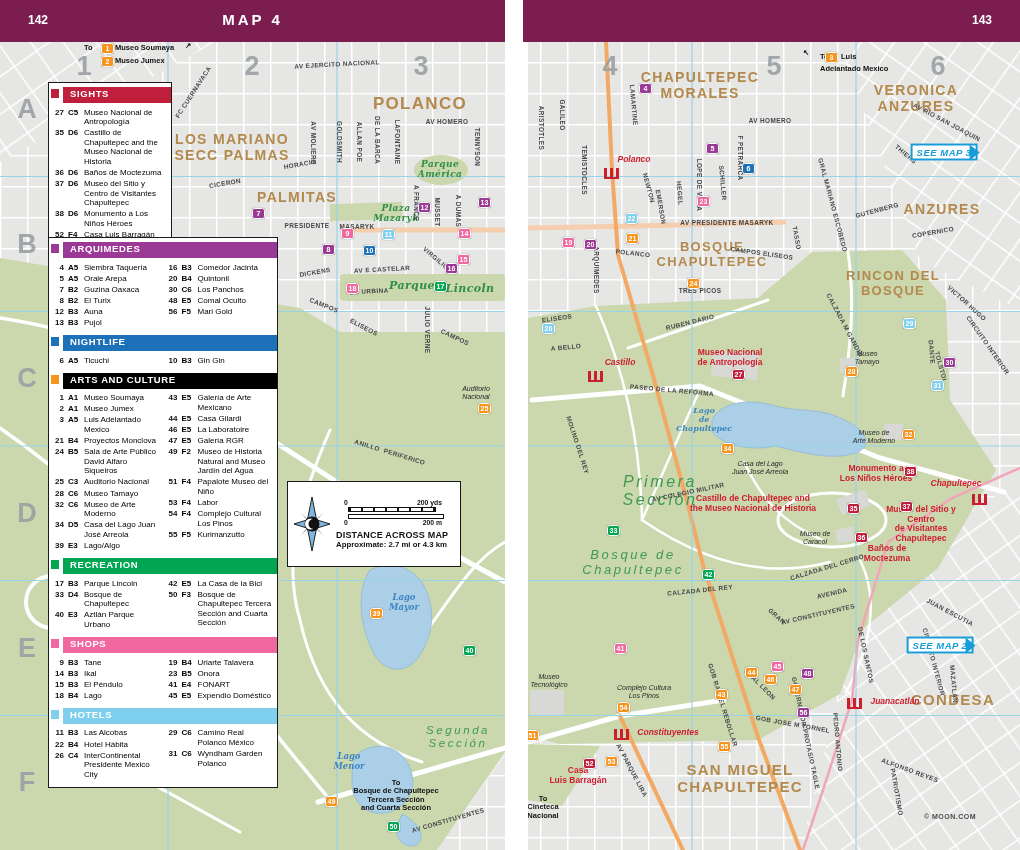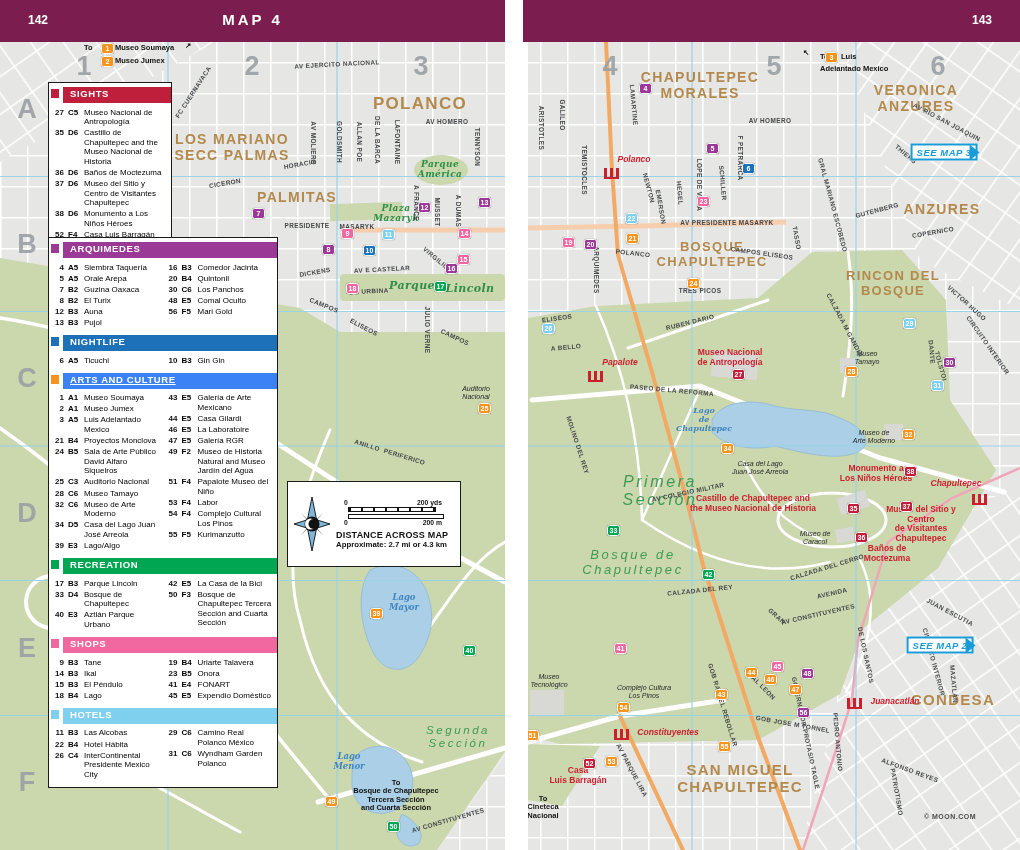--- a/index.html
+++ b/index.html
@@ -315,21 +315,21 @@
 Tercera Sección
 and Cuarta Sección</div>
       <div class="lbl notec" style="left: 543px; top: 808px;">To
 Cineteca
 Nacional</div>
       <div class="lbl copy" style="left: 950px; top: 817px;">© MOON.COM</div>
       <div class="seemap" style="left: 944px; top: 152px;">SEE MAP 3</div>
       <div class="seemap" style="left: 940px; top: 645px;">SEE MAP 2</div>
       <div class="lbl metroname" style="left: 634px; top: 160px;">Polanco</div>
       <div class="mico" style="left: 611px; top: 172px;"></div>
-      <div class="lbl metroname" style="left: 620px; top: 363px;">Papalote</div>
+      <div class="lbl metroname" style="left: 620px; top: 363px;">Castillo</div>
       <div class="mico" style="left: 595px; top: 375px;"></div>
       <div class="lbl metroname" style="left: 956px; top: 484px;">Chapultepec</div>
       <div class="mico" style="left: 979px; top: 498px;"></div>
       <div class="lbl metroname" style="left: 668px; top: 733px;">Constituyentes</div>
       <div class="mico" style="left: 621px; top: 733px;"></div>
       <div class="lbl metroname" style="left: 895px; top: 702px;">Juanacatlán</div>
       <div class="mico" style="left: 854px; top: 702px;"></div>
       <div class="mk" style="left: 107px; top: 48px; background: rgb(247, 148, 30);">1</div>
       <div class="mk" style="left: 107px; top: 61px; background: rgb(247, 148, 30);">2</div>
       <div class="mk" style="left: 831px; top: 57px; background: rgb(247, 148, 30);">3</div>
@@ -508,21 +508,21 @@
           </div>
         </div>
         <div class="col">
           <div class="li">
             <span class="n" style="color: rgb(17, 17, 17);">10</span>
             <span class="g">B3</span>
             <span class="m">Gin Gin</span>
           </div>
         </div>
       </div>
-      <div class="secbar" style="background: #3b82f6; text-decoration: underline;"><span class="secchip" style="background: rgb(247, 148, 30);"></span><span>ARTS AND CULTURE</span></div>
+      <div class="secbar" style="background: #000000;"><span class="secchip" style="background: rgb(247, 148, 30);"></span><span>ARTS AND CULTURE</span></div>
       <div class="cols">
         <div class="col">
           <div class="li">
             <span class="n" style="color: rgb(17, 17, 17);">1</span>
             <span class="g">A1</span>
             <span class="m">Museo Soumaya</span>
           </div>
           <div class="li">
             <span class="n" style="color: rgb(17, 17, 17);">2</span>
             <span class="g">A1</span>

